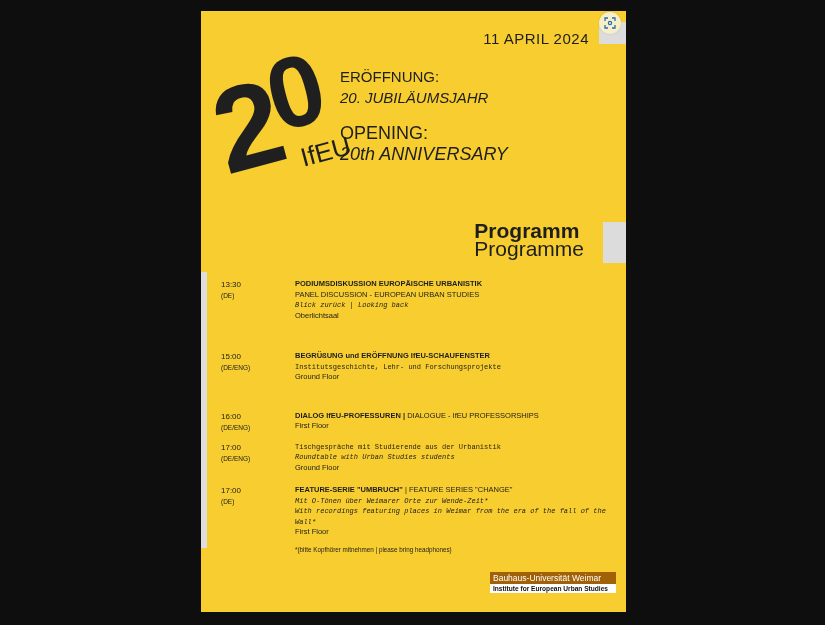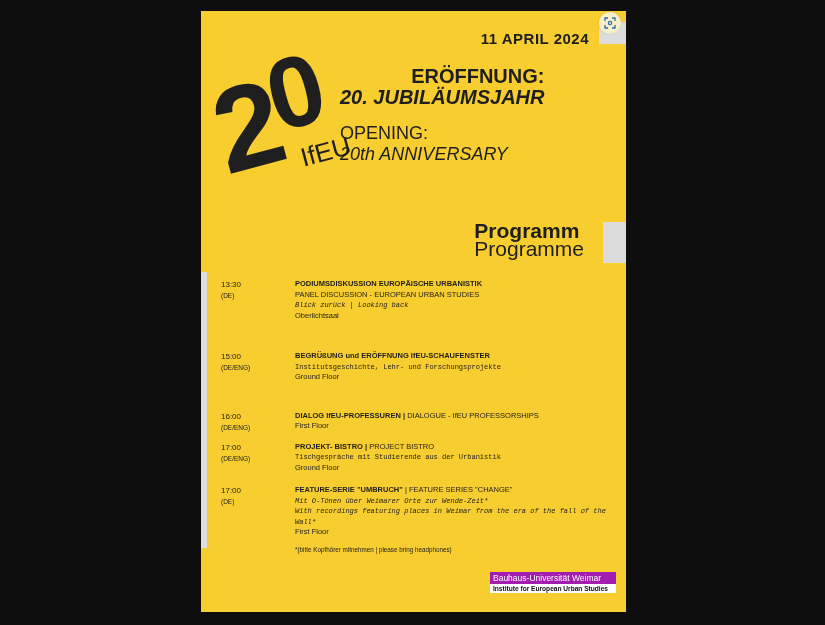--- a/index.html
+++ b/index.html
@@ -6,22 +6,22 @@
   body {
     width:825px; height:625px; background:#0e0e0e; position:relative; overflow:hidden;
     font-family:"Liberation Sans", sans-serif;
   }
   .poster {
     position:absolute; left:201px; top:11px; width:425px; height:601px;
     background:#f7cd2f; overflow:hidden; color:#1e1e1e;
   }
   .logo { position:absolute; left:8px; top:20px; width:140px; height:150px; }
   .logo svg { width:140px; height:150px; }
-  .date { position:absolute; right:37px; top:19px; font-weight:bold; font-size:15px; letter-spacing:0.5px; }
-  .title-de { position:absolute; left:139px; top:55px; font-weight:bold; font-size:20px; line-height:21px;text-align:right; }
+  .date { position:absolute; right:37px; top:19px; font-weight:normal; font-size:15px; letter-spacing:0.5px; }
+  .title-de { position:absolute; left:139px; top:55px; font-weight:normal; font-size:15px; line-height:21px; }
   .title-de .l2 { font-style:italic; }
   .title-en { position:absolute; left:139px; top:112px; font-size:18px; line-height:21px; }
   .title-en .l2 { font-style:italic; }
   .prog { position:absolute; right:42px; top:211px; text-align:left; font-size:21px; line-height:18px; }
   .prog .de { font-weight:bold; }
   .grey-right { position:absolute; left:402px; top:211px; width:24px; height:41px; background:#dcdcdc; }
   .grey-top { position:absolute; left:398px; top:11px; width:28px; height:22px; background:#dcdcdc; }
   .grey-left { position:absolute; left:0; top:261px; width:6px; height:276px; background:#dedede; }
   .icon-btn {
     position:absolute; left:398px; top:1px; width:22px; height:22px; border-radius:50%;
@@ -31,21 +31,21 @@
   .sched { position:absolute; left:20px; top:268px; width:390px; }
   .item { position:relative; margin-bottom:10px; }
   .time { position:absolute; left:0; top:0; font-size:8px; line-height:11px; width:60px; }
   .lang { display:block; font-size:6.5px; }
   .body { margin-left:74px; font-size:7.5px; line-height:10.5px; }
   .body .h { font-weight:bold; }
   .body .serif { font-family:Liberation Mono, monospace; font-size:7px; }
   .body .serif.it { font-style:italic; }
   .note { margin-left:74px; font-size:6.3px; margin-top:2px; }
   .footer { position:absolute; left:289px; top:561px; width:126px; }
-  .f1 { background:#a21caf; color:#fff; font-size:8.5px; padding:1px 3px; }
+  .f1 { background:#a16207; color:#fff; font-size:8.5px; padding:1px 3px; }
   .f2 { background:#fff; color:#111; font-size:6.6px; font-weight:bold; padding:1px 3px; }
 </style>
 </head>
 <body>
 
 <div class="poster">
   <div class="grey-top"></div>
   <div class="grey-right"></div>
   <div class="grey-left"></div>
 
@@ -99,22 +99,22 @@
       <div class="time"><span>16:00</span><span class="lang">(DE/ENG)</span></div>
       <div class="body">
         <div><span class="h">DIALOG IfEU-PROFESSUREN</span><span class="h" style="white-space:pre;"> | </span><span>DIALOGUE - IfEU PROFESSORSHIPS</span></div>
         <div>First Floor</div>
       </div>
     </div>
 
     <div class="item" style="margin-top:10px;">
       <div class="time"><span>17:00</span><span class="lang">(DE/ENG)</span></div>
       <div class="body">
-        <div><span class="h">PROJEKT- BISTRO</span><span class="h" style="white-space:pre;"> | </span><span>PROJECT BISTRO</span></div>
         <div class="serif">Tischgespräche mit Studierende aus der Urbanistik</div>
+        <div class="serif it">Roundtable with Urban Studies students</div>
         <div>Ground Floor</div>
       </div>
     </div>
 
     <div class="item" style="margin-top:12px;">
       <div class="time"><span>17:00</span><span class="lang">(DE)</span></div>
       <div class="body">
         <div><span class="h">FEATURE-SERIE "UMBRUCH"</span><span style="white-space:pre;"> | </span><span>FEATURE SERIES "CHANGE"</span></div>
         <div class="serif it">Mit O-Tönen über Weimarer Orte zur Wende-Zeit*</div>
         <div class="serif it">With recordings featuring places in Weimar from the era of the fall of the Wall*</div>

